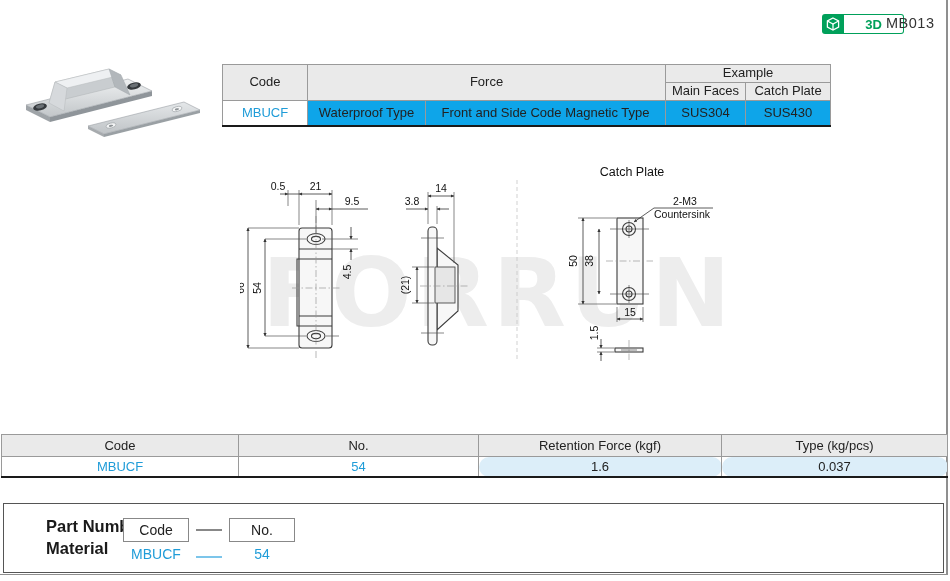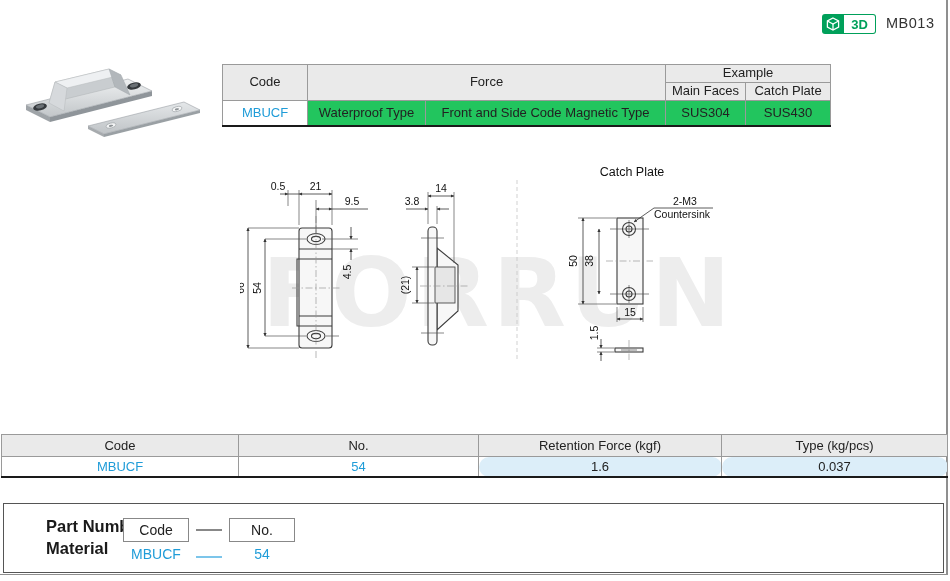--- a/index.html
+++ b/index.html
@@ -4,33 +4,33 @@
 <style>
   html,body{margin:0;padding:0;background:#fff;}
   #page{position:relative;width:950px;height:581px;background:#fff;overflow:hidden;
         font-family:"Liberation Sans",sans-serif;color:#222;}
   
   .page-right-line{position:absolute;left:946px;top:0;width:1.5px;height:575px;background:#8f8f8f;}
   .page-bottom-line{position:absolute;left:0;top:573.5px;width:947px;height:1.5px;background:#8f8f8f;}
   
   .badge{position:absolute;top:14px;left:822px;display:flex;align-items:stretch;height:20px;cursor:pointer;}
   .badge-icon{width:22px;background:#00a05a;border-radius:3px 0 0 3px;display:flex;align-items:center;justify-content:center;}
-  .badge-3d{width:32px;border:1.5px solid #00a05a;border-left:none;border-radius:0 3px 3px 0;
+  .badge-3d{width:60px;border:1.5px solid #00a05a;border-left:none;border-radius:0 3px 3px 0;
             display:flex;align-items:center;justify-content:center;color:#00a05a;font-weight:bold;font-size:13px;background:#fff;box-sizing:border-box;}
   .page-code{position:absolute;top:15px;left:886px;font-size:14.5px;color:#333;letter-spacing:0.5px;}
   
   .photo{position:absolute;left:18px;top:52px;width:195px;height:95px;}
   
   table{border-collapse:collapse;}
   .toptable{position:absolute;left:222px;top:64px;width:608px;font-size:13px;table-layout:fixed;}
   .toptable th,.toptable td{border:1px solid #9a9a9a;padding:0;text-align:center;font-weight:normal;line-height:1.15;}
   .toptable thead th{background:#eaeaea;}
   .toptable .h1{height:18px;}
   .toptable .h2{height:18px;}
-  .toptable .dr td{height:24px;background:#22c55e;}
+  .toptable .dr td{height:24px;background:#0ea5e9;}
   .toptable{border-top:1.5px solid #333;}
   .toptable tr.dr{border-bottom:2px solid #1a1a1a;}
   .cyan{color:#1f9cd8 !important;}
   td.white{background:#fff !important;}
   
   .watermark{position:absolute;left:262px;top:246px;font-size:95px;font-weight:bold;
              color:#ededed;letter-spacing:4px;line-height:1;z-index:0;font-family:"DejaVu Sans",sans-serif;}
   .drawing{position:absolute;left:240px;top:150px;z-index:1;}
   
   .spectable{position:absolute;left:1px;top:434px;width:946px;font-size:13px;table-layout:fixed;

